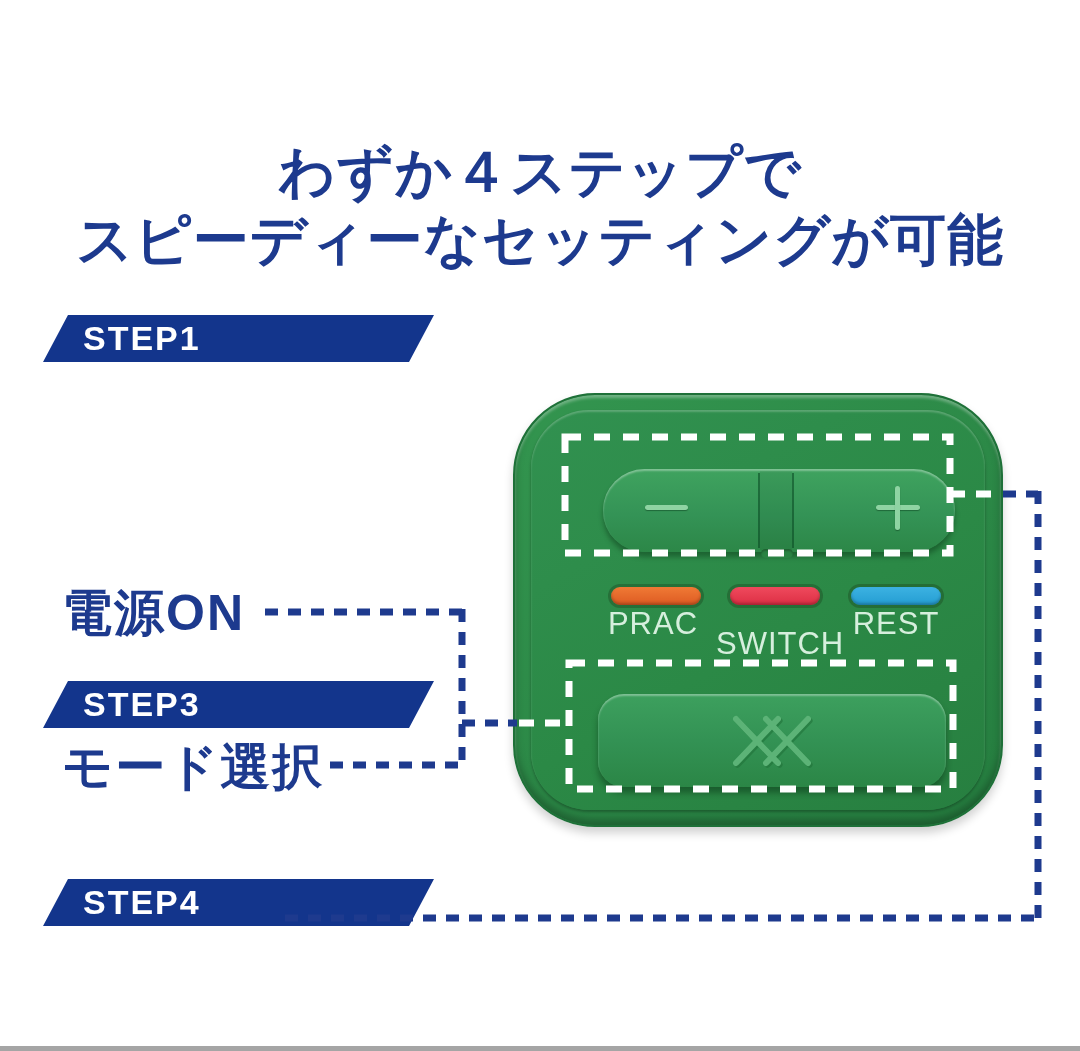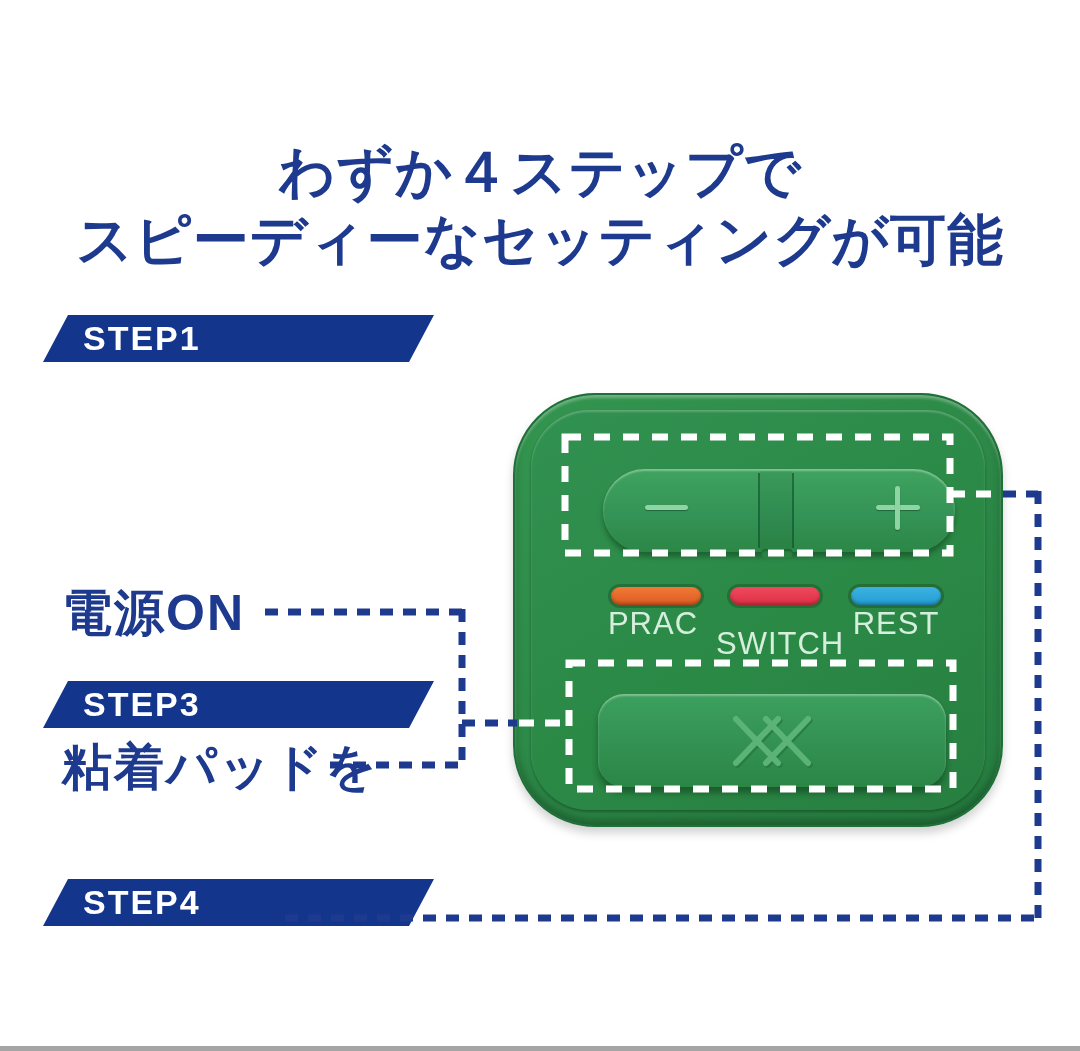--- a/index.html
+++ b/index.html
@@ -90,21 +90,21 @@
   </div>
 
   <div class="step-body" id="body2">
     <div>電源ON</div>
   </div>
 
   <div class="banner" id="banner3">
     <span>STEP3</span>
   </div>
   <div class="step-body" id="body3">
-    <div>粘着パッドを</div>
+    <div>モード選択</div>
   </div>
 
   <div class="banner" id="banner4">
     <span>STEP4</span>
   </div>
 
   <div class="device">
     <div class="panel">
 
       <div class="rocker">

